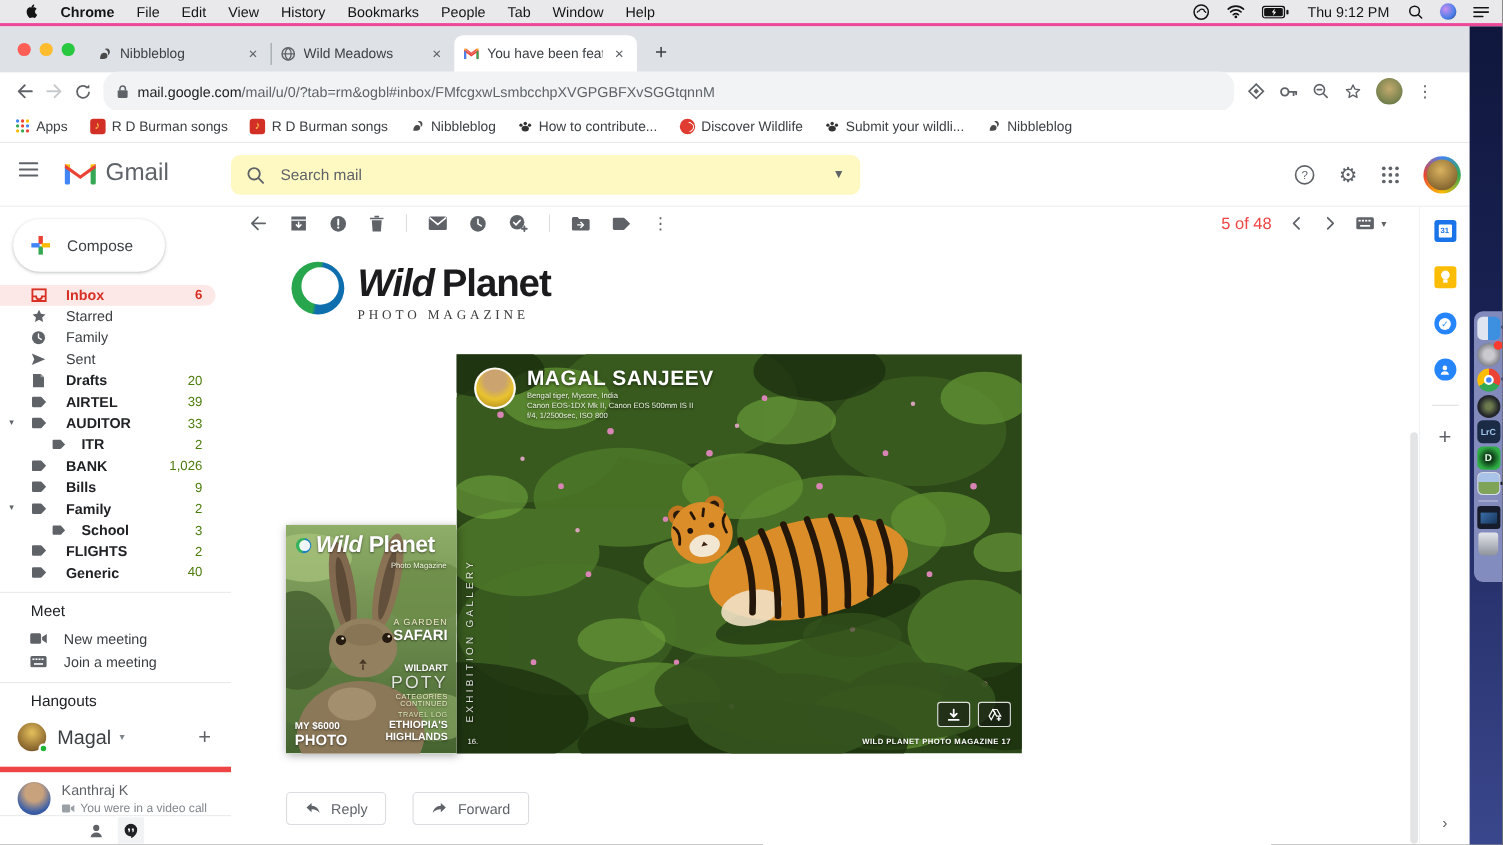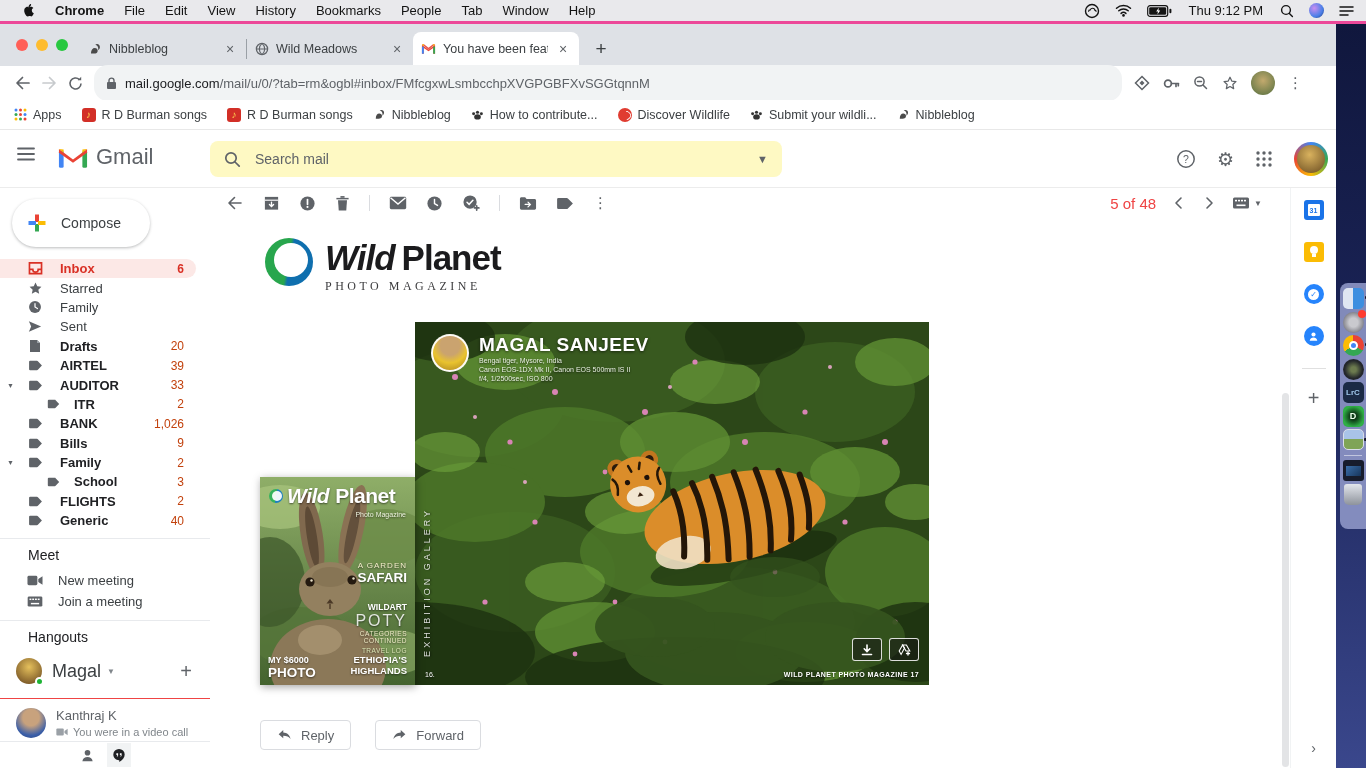--- a/index.html
+++ b/index.html
@@ -73,35 +73,35 @@
   .compose{margin:11px 0 0 12px;width:138px;height:48px;border-radius:24px;background:#fff;
     box-shadow:0 1px 3px rgba(60,64,67,.35);display:flex;align-items:center;gap:13px;padding-left:14px;
     font-size:14px;font-weight:500;color:#3c4043;}
   .navlist{margin-top:12px;}
   .nr{display:flex;align-items:center;height:19.4px;font-size:13px;color:#3c4043;position:relative;border-radius:0 16px 16px 0;width:196px;}
   .nr .car{position:absolute;left:7px;font-size:7px;color:#5f6368;}
   .nr .ic{width:18px;display:flex;justify-content:center;margin-left:26px;}
   .nr.ind .ic{margin-left:44px;}
   .nr .lb{margin-left:16px;white-space:nowrap;text-align:right;}
   .nr.ind .lb{margin-left:12px;}
-  .nr .ct{margin-left:auto;margin-right:12px;font-size:12px;color:#c2410c;}
+  .nr .ct{margin-left:auto;margin-right:12px;font-size:12px;color:#4d7c0f;}
   .nr.b .lb{font-weight:700;color:#202124;}
   .nr.act{background:#fce8e6;}
   .nr.act .lb{color:#d93025;font-weight:700;}
   .nr.act .ct{color:#d93025;font-weight:700;}
   .sdiv{border-top:1px solid #e8eaed;margin:8px 0 0 0;}
   .sechead{font-size:14px;font-weight:500;color:#202124;padding:8px 0 7px 28px;}
   .meetrow{height:21px;display:flex;align-items:center;gap:15px;padding-left:27px;font-size:13px;color:#3c4043;}
   .magal{display:flex;align-items:center;padding-left:16px;margin-top:4px;height:30px;}
   .av26{width:26px;height:26px;border-radius:50%;background:radial-gradient(circle at 50% 35%,#e5c05c,#7d5a28 80%);position:relative;}
   .av26 .pres{position:absolute;right:-2px;bottom:-2px;width:9px;height:9px;border-radius:50%;background:#1eb335;border:2px solid #fff;}
   .magal .nm{margin-left:10px;font-size:18px;color:#3c4043;}
   .magal .mcaret{margin-left:6px;font-size:8px;color:#80868b;}
   .magal .plus{margin-left:auto;margin-right:18px;font-size:20px;color:#5f6368;}
-  .kanth{margin-top:12px;border-top:1px solid #ef4444;padding:9px 0 0 16px;display:flex;gap:10px;}
+  .kanth{margin-top:12px;border-top:5px solid #ef4444;padding:9px 0 0 16px;display:flex;gap:10px;}
   .av30{width:30px;height:30px;border-radius:50%;background:radial-gradient(circle at 50% 32%,#c8a27d 32%,#3a5ea8 70%,#2a437c);}
   .kanth .knm{font-size:13px;color:#5f6368;}
   .kanth .kst{display:flex;align-items:center;gap:5px;font-size:11px;color:#80868b;margin-top:3px;}
   .sbfooter{margin-top:auto;border-top:1px solid #e8eaed;height:27px;display:flex;align-items:center;gap:12px;padding-left:80px;}
   .hgtile{width:24px;height:24px;background:#f1f3f4;display:flex;align-items:center;justify-content:center;}
 
   
   .mtoolbar{position:absolute;left:0;top:0;width:100%;height:30px;display:flex;align-items:center;padding-left:16px;gap:19px;color:#5f6368;}
   .tsep{width:1px;height:16px;background:#dadce0;}
   .pager{margin-left:auto;margin-right:28px;display:flex;align-items:center;gap:16px;}

